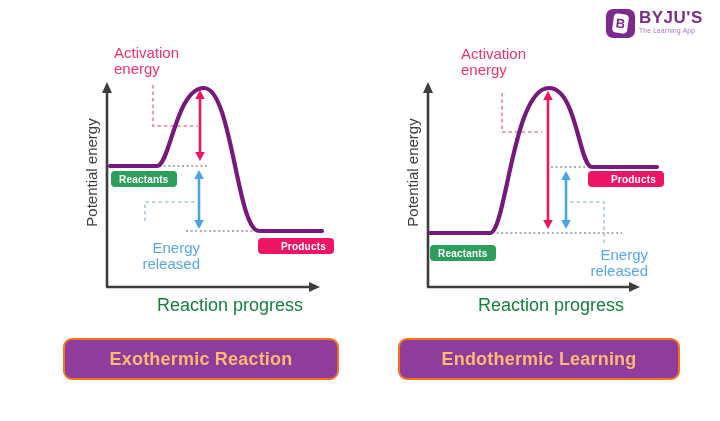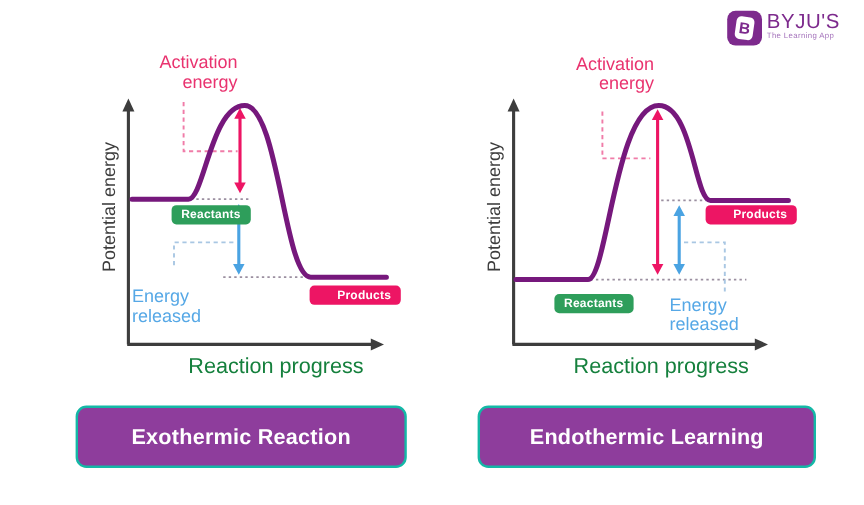--- a/index.html
+++ b/index.html
@@ -7,43 +7,43 @@
         font-family:"Liberation Sans", sans-serif;}
 
   
   .logo{position:absolute;left:606px;top:9px;display:flex;align-items:flex-start;}
   .logo-icon{width:29px;height:29px;background:#7d2a8d;border-radius:7px;
              display:flex;align-items:center;justify-content:center;}
   .logo-badge{width:15px;height:19px;background:#ffffff;border-radius:4px;
               transform:rotate(8deg);display:flex;align-items:center;justify-content:center;
               font-weight:bold;font-size:13px;color:#7d2a8d;}
   .logo-text{margin-left:4px;line-height:1;}
-  .logo-brand{font-weight:normal;font-size:17px;color:#7d2a8d;letter-spacing:.5px;}
+  .logo-brand{font-weight:bold;font-size:17px;color:#7d2a8d;letter-spacing:.5px;}
   .logo-tagline{font-size:6.5px;color:#a472bb;margin-top:2px;letter-spacing:.3px;}
 
   
   svg.canvas{position:absolute;left:0;top:0;}
 
   
   .ylab{position:absolute;width:170px;text-align:center;font-size:15px;color:#3d3d3d;
         transform:rotate(-90deg);}
   .xlab{position:absolute;width:200px;text-align:center;font-size:18px;color:#15803d;}
-  .activation{position:absolute;width:84px;text-align:right;font-size:15px;line-height:1.05;
+  .activation{position:absolute;width:84px;text-align:left;font-size:15px;line-height:1.05;
               color:#e9336f;font-weight:500;}
-  .energy{position:absolute;width:90px;text-align:left;font-size:15px;line-height:1.05;
+  .energy{position:absolute;width:90px;text-align:right;font-size:15px;line-height:1.05;
           color:#56a8e6;font-weight:500;}
   .badge{position:absolute;font-size:10px;font-weight:bold;color:#ffffff;
          padding:2.5px 8px;border-radius:4px;letter-spacing:.2px;}
-  .badge.green{background:#2e9e5b;margin-left:32px;}
+  .badge.green{background:#2e9e5b;}
   .badge.pink{background:#ed1564;padding-left:23px;}
 
   
-  .banner{position:absolute;top:338px;height:52px;background:#8e3d9c;border:2px solid #14b8a6;
+  .banner{position:absolute;top:338px;height:42px;background:#8e3d9c;border:2px solid #f97316;
           border-radius:9px;box-sizing:border-box;display:flex;align-items:center;justify-content:center;
-          font-size:18px;font-weight:bold;color:#ffffff;letter-spacing:.2px;}
+          font-size:18px;font-weight:bold;color:#fdba74;letter-spacing:.2px;}
   .banner.left{left:63px;width:276px;}
   .banner.right{left:398px;width:282px;}
 </style>
 </head>
 <body>
 
 <div class="page">
 
   <div class="logo">
     <div class="logo-icon">

